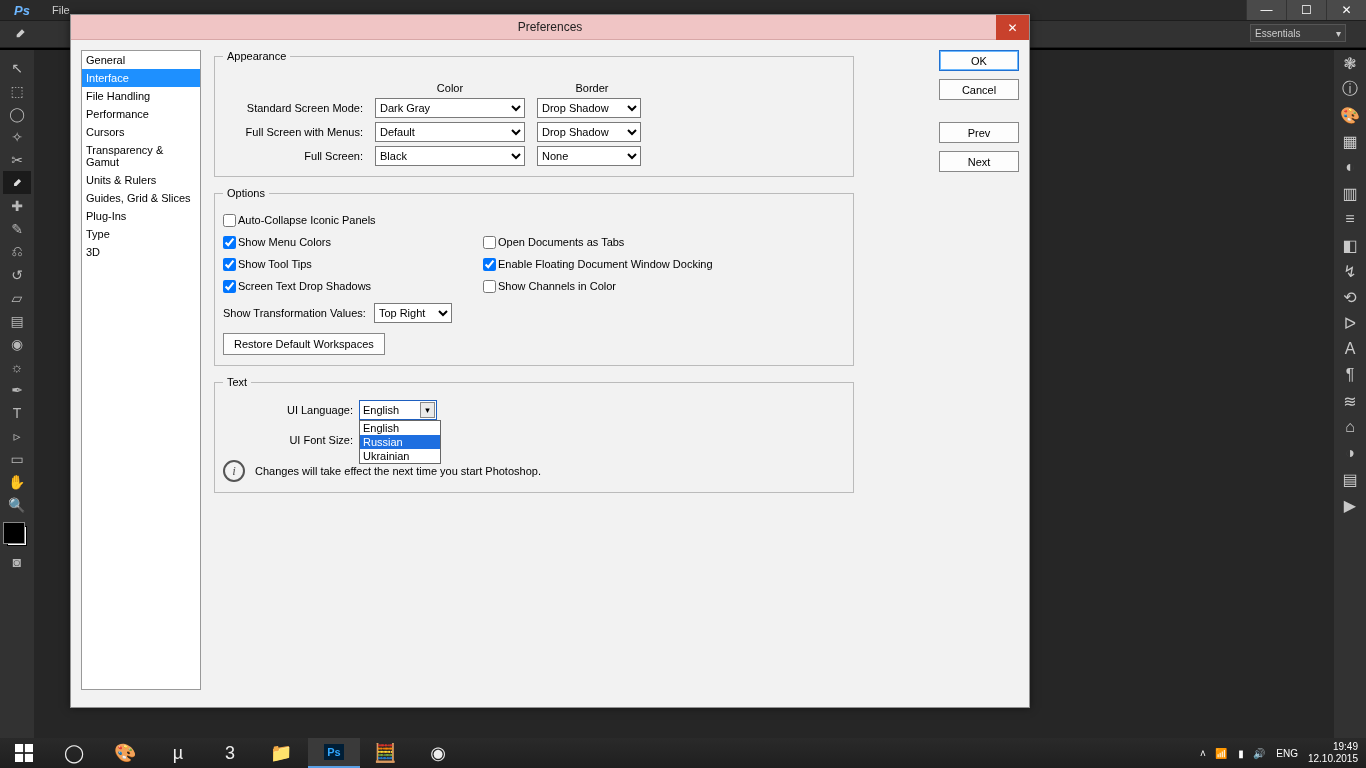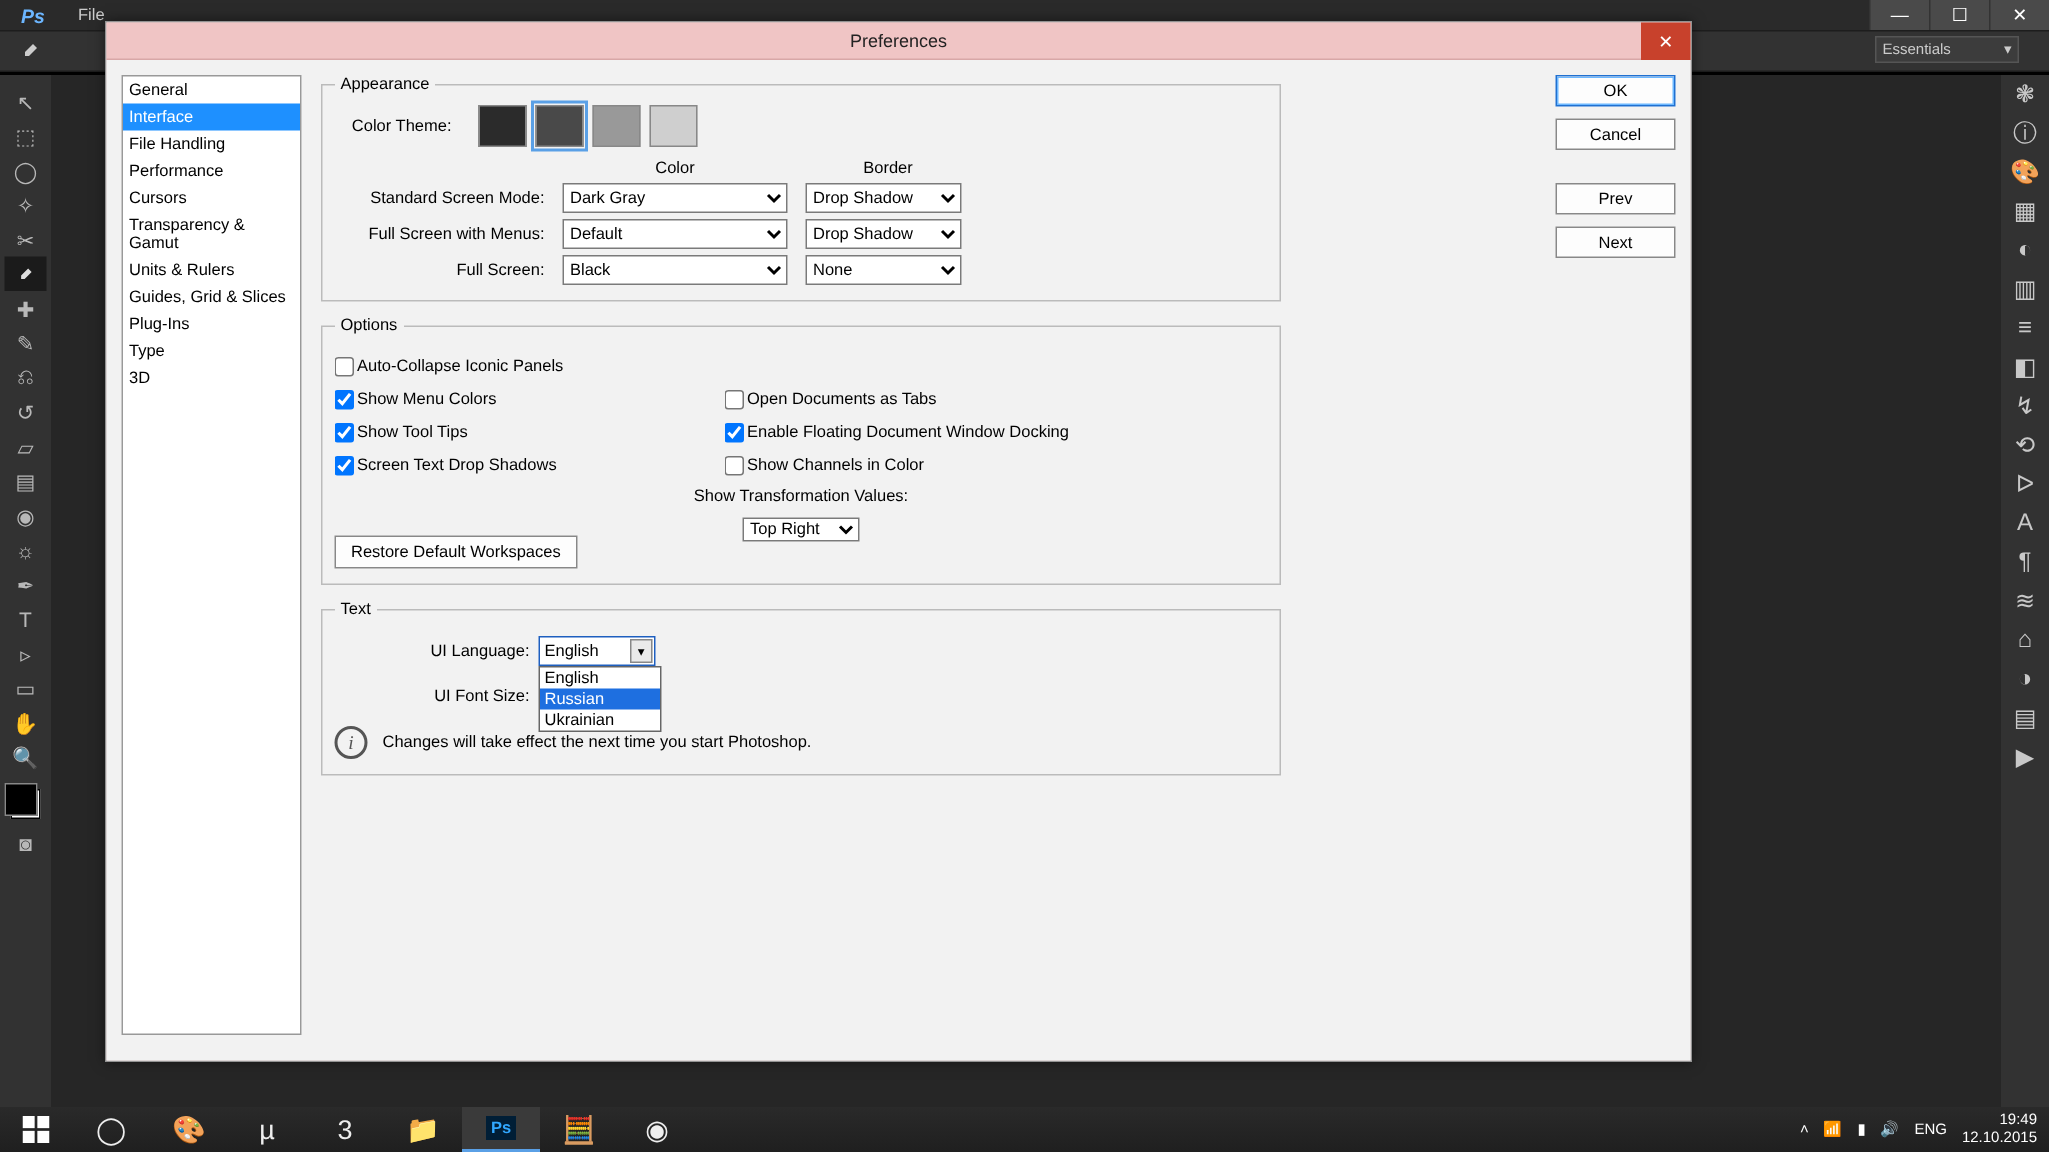--- a/index.html
+++ b/index.html
@@ -26,21 +26,21 @@
   .tool-swatch::after { content: ""; position: absolute; top: -5px; left: -5px; width: 20px; height: 20px; background: #000; border: 1px solid #888; }
 
   
   .right-panels { position: absolute; right: 0; top: 50px; width: 32px; height: 690px; background: #323232; display: flex; flex-direction: column; }
   .panel-icon { height: 26px; display: flex; align-items: center; justify-content: center; color: #c8c8c8; font-size: 16px; }
 
   
   .canvas-area { position: absolute; left: 34px; top: 50px; right: 32px; bottom: 30px; background: #262626; }
 
   
-  .dialog { position: absolute; left: 70px; top: 14px; width: 1058px; height: 694px; background: #f3dada; border: 1px solid #929292; box-shadow: 0 0 8px rgba(0,0,0,0.5); }
+  .dialog { position: absolute; left: 70px; top: 14px; width: 960px; height: 694px; background: #f3dada; border: 1px solid #929292; box-shadow: 0 0 8px rgba(0,0,0,0.5); }
   .titlebar { height: 25px; background: #f0c5c5; border-bottom: 1px solid #d8a7a7; display: flex; align-items: center; justify-content: center; position: relative; }
   .titlebar-title { font-size: 12px; color: #222; }
   .titlebar-close { position: absolute; right: 0; top: 0; width: 33px; height: 25px; background: #c8412c; color: #fff; display: flex; align-items: center; justify-content: center; font-size: 12px; }
 
   .dialog-body { position: absolute; top: 25px; left: 0; right: 0; bottom: 0; background: #f2f2f2; }
 
   
   .pref-list { position: absolute; left: 10px; top: 10px; width: 120px; height: 640px; background: #fff; border: 1px solid #999; }
   .pref-list-item { font-size: 11px; padding: 3px 4px; color: #000; cursor: default; }
   .pref-list-item.selected { background: #1e90ff; color: #fff; }
@@ -199,29 +199,20 @@
       <button class="dlg-btn">Cancel</button>
       <div style="height:6px"></div>
       <button class="dlg-btn">Prev</button>
       <button class="dlg-btn">Next</button>
     </div>
 
     <div class="pane">
 
       <fieldset>
         <legend>Appearance</legend>
-        <div class="row" style="gap:18px;">
-          <label class="lbl-right" style="width:78px">Color Theme:</label>
-          <div class="swatch-row" id="themeSwatches">
-              <div class="theme-swatch" style="background: rgb(43, 43, 43);"></div>
-              <div class="theme-swatch sel-swatch" style="background: rgb(73, 73, 73);"></div>
-              <div class="theme-swatch" style="background: rgb(153, 153, 153);"></div>
-              <div class="theme-swatch" style="background: rgb(207, 207, 207);"></div>
-            </div>
-        </div>
         <div style="height:10px"></div>
         <div class="grid2">
           <div></div>
           <div class="header-cell">Color</div>
           <div class="header-cell">Border</div>
 
           <label class="lbl-right">Standard Screen Mode:</label>
           <select class="select-150"><option>Dark Gray</option></select>
           <select class="select-100"><option>Drop Shadow</option></select>
 
@@ -262,21 +253,21 @@
           <div class="chk">
               <input type="checkbox" id="c8" checked="" style="">
               <label for="c8">Screen Text Drop Shadows</label>
             </div>
           <div class="chk">
               <input type="checkbox" id="c5" style="">
               <label for="c5">Show Channels in Color</label>
             </div>
           <div></div>
         </div>
-        <div class="row" style="gap:8px; margin-top:4px;flex-direction:column;">
+        <div class="row" style="gap:8px; margin-top:4px;">
           <label>Show Transformation Values:</label>
           <select class="select-75"><option>Top Right</option></select>
         </div>
         <div style="height:8px"></div>
         <button class="restore-btn">Restore Default Workspaces</button>
       </fieldset>
 
       <fieldset>
         <legend>Text</legend>
         <div class="row" style="gap:6px;">

